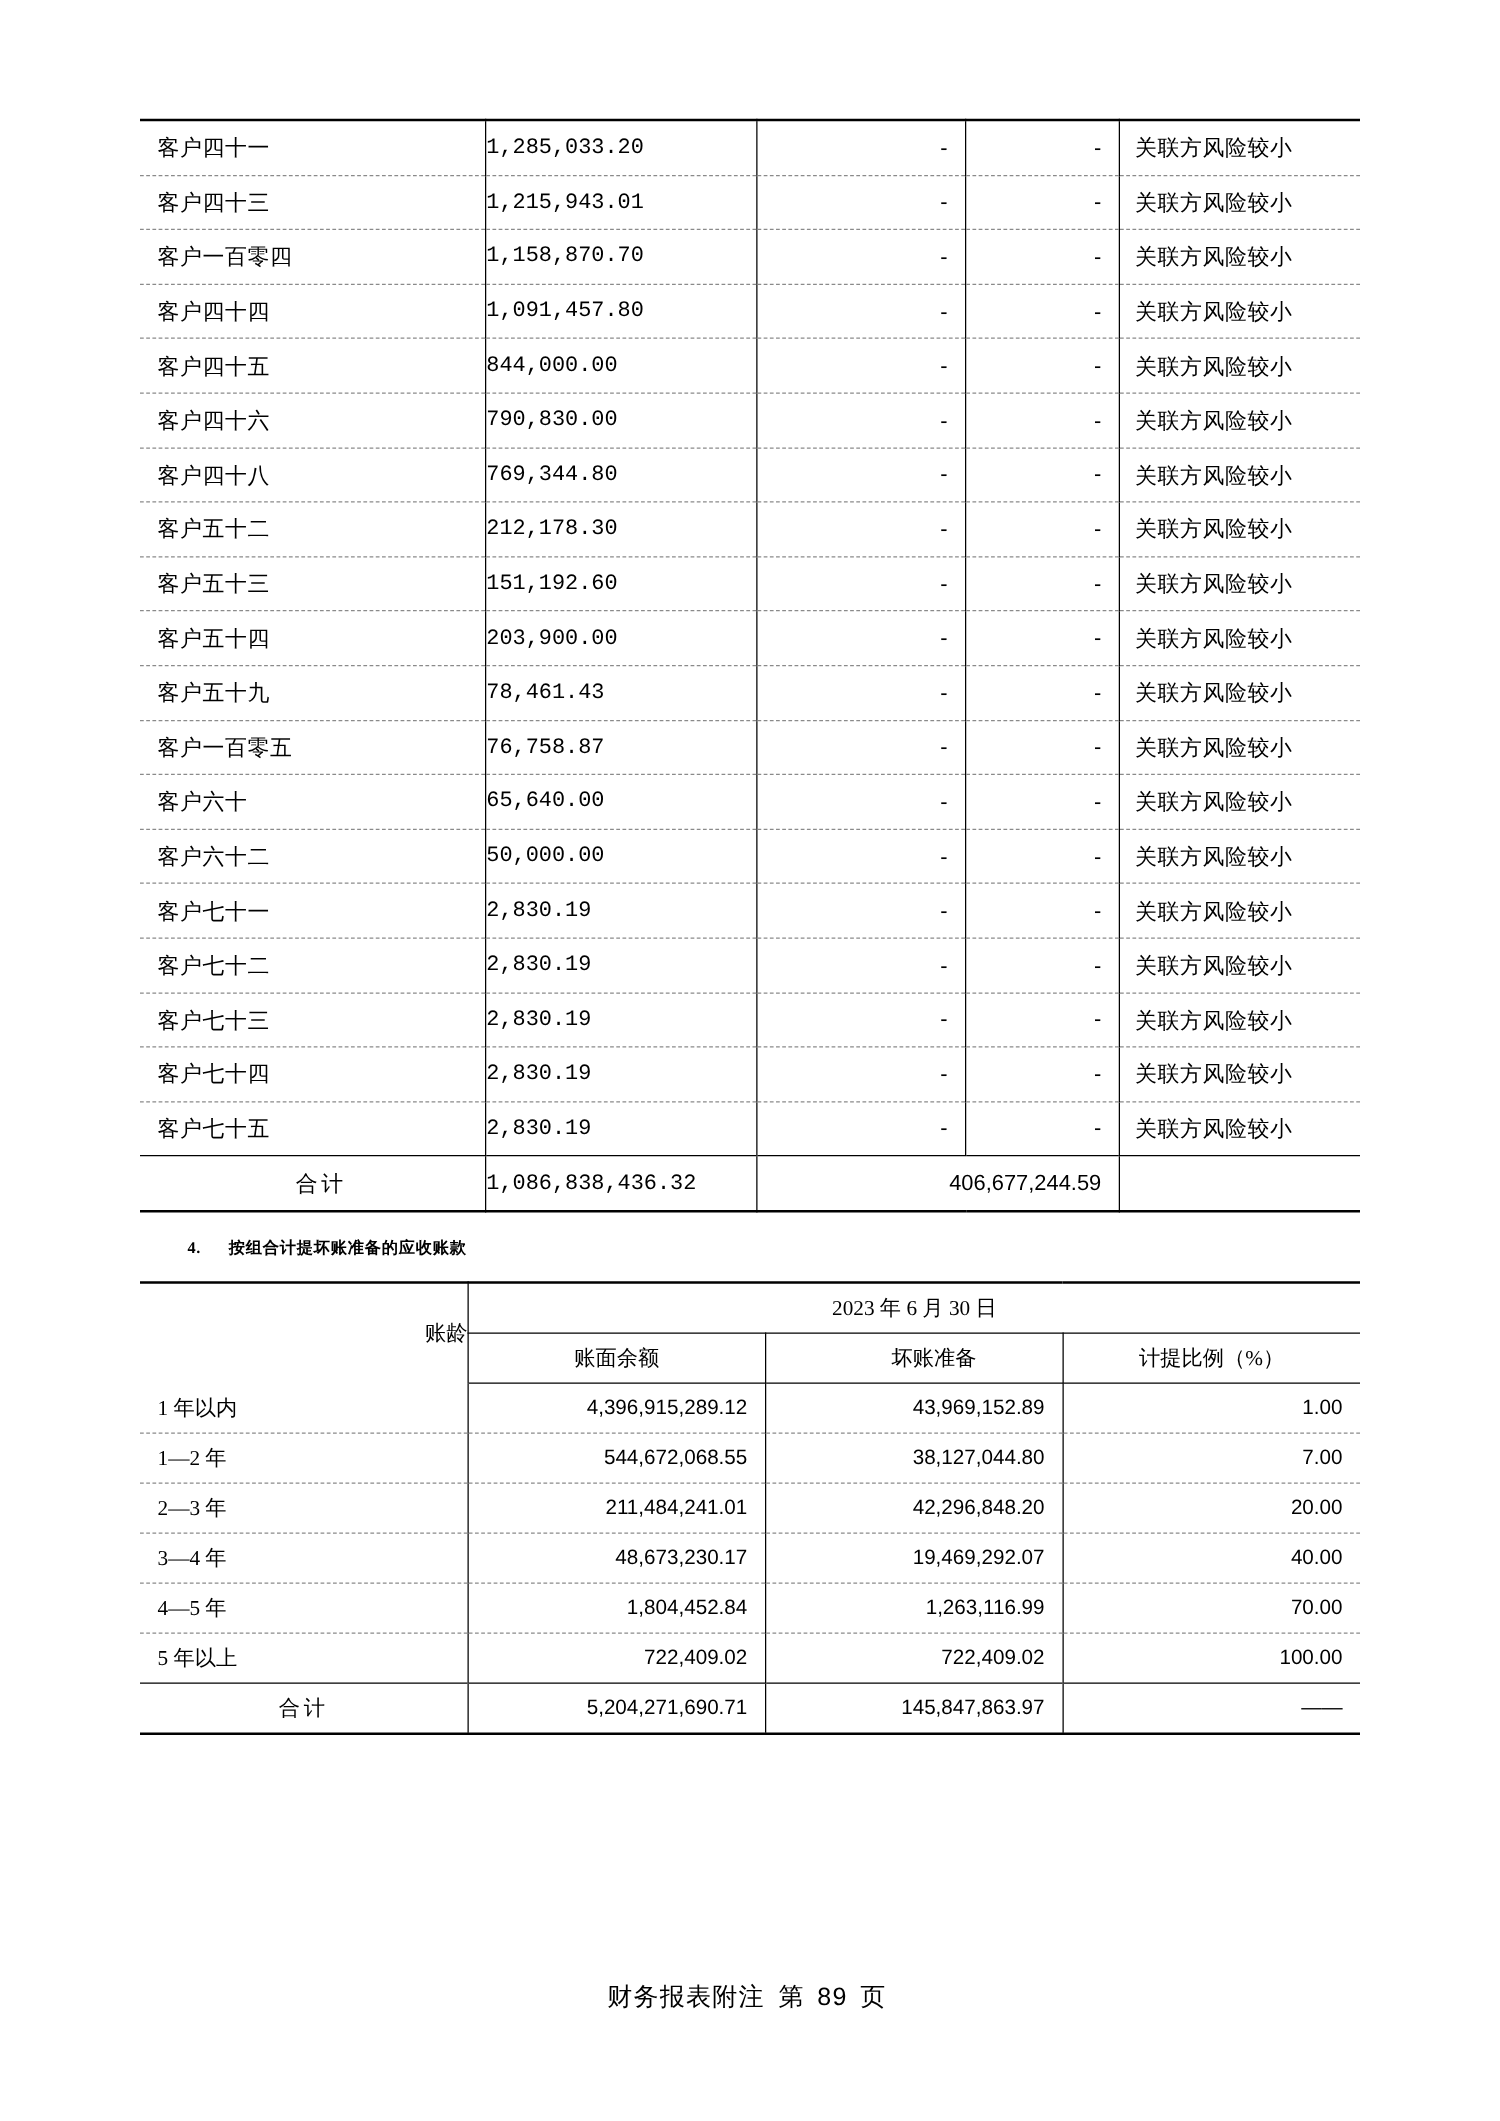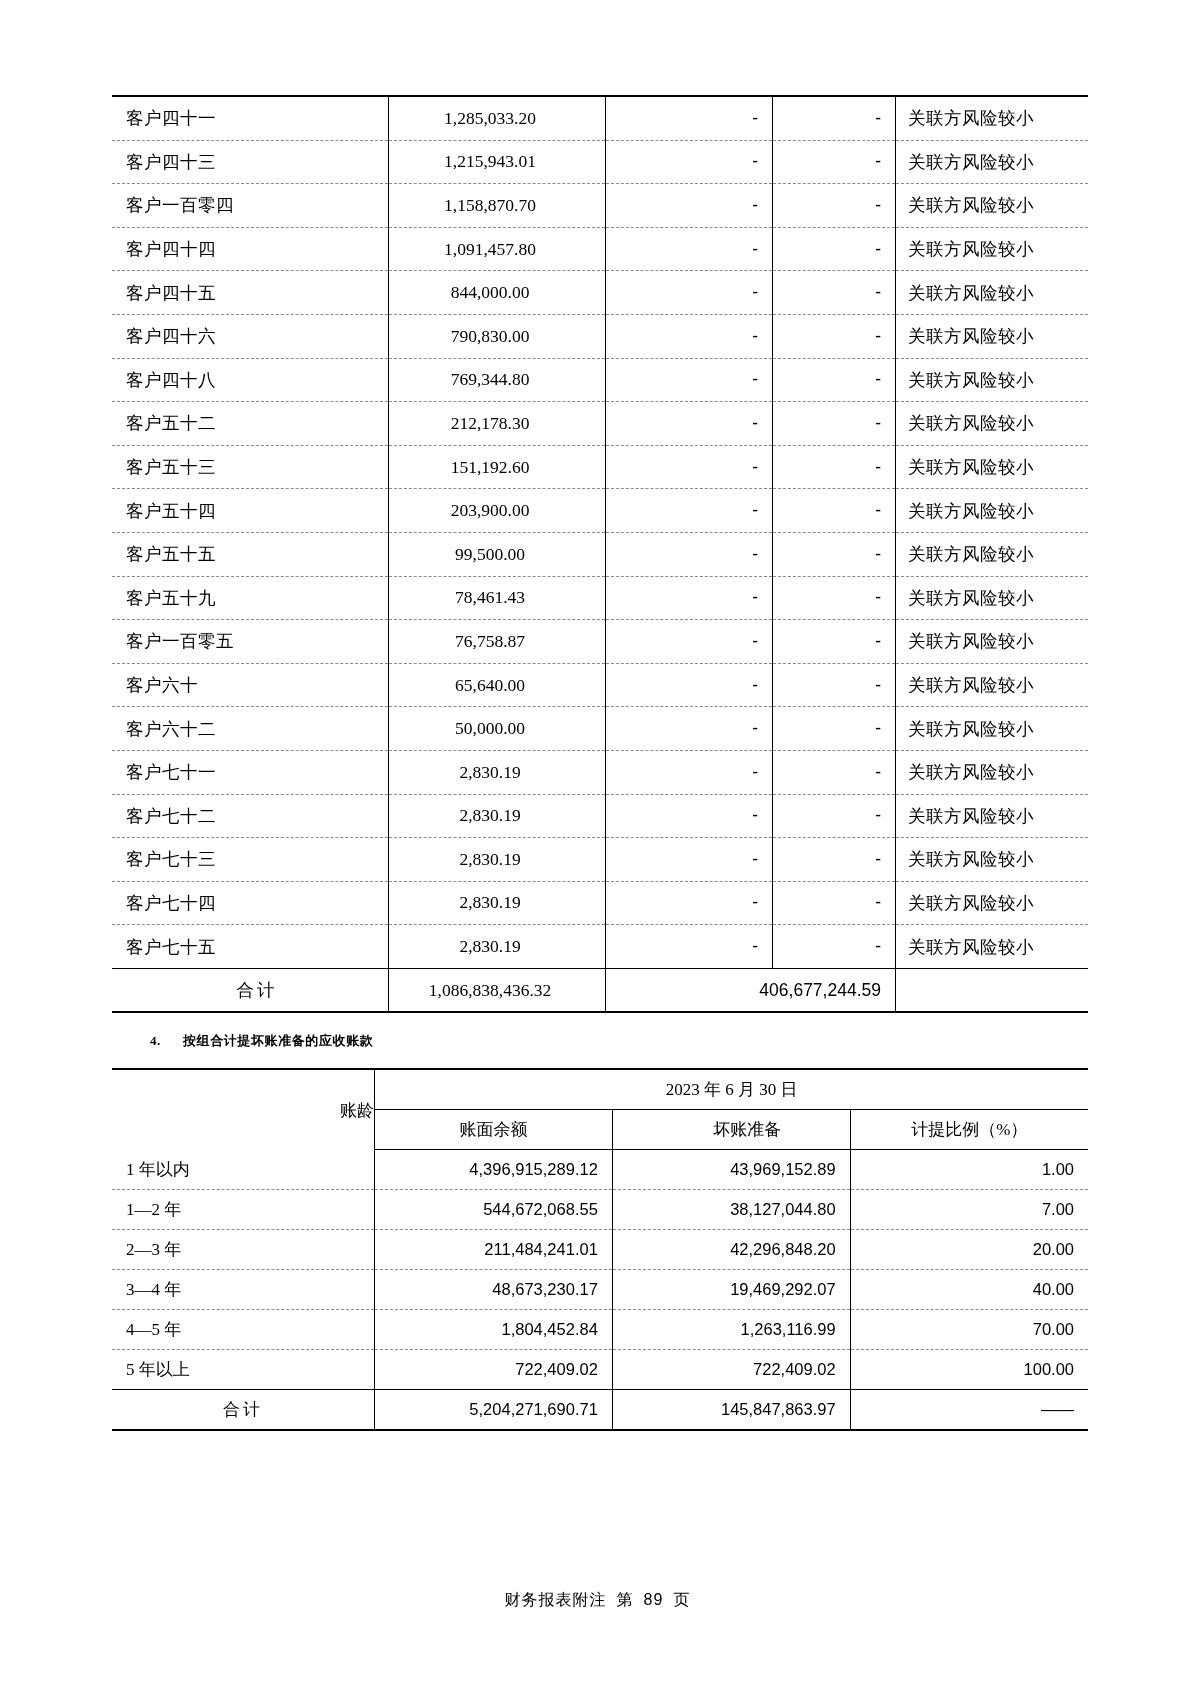--- a/index.html
+++ b/index.html
@@ -53,23 +53,23 @@
     border-bottom: none;
   }
   .c-name {
     width: 262px;
     padding-left: 14px !important;
     letter-spacing: 0.5px;
     border-right: 1px solid #000 !important;
   }
   .c-amt {
     width: 202px;
-    text-align: center;
+    text-align: left;
     padding-right: 14px !important;
-    font-family: Liberation Serif, serif;
+    font-family: Liberation Mono, monospace;
     font-size: 16.5px;
     border-right: 1px solid #000 !important;
   }
   .c-amt2 {
     width: 152px;
     text-align: right;
     padding-right: 14px !important;
     font-family: "Liberation Sans", sans-serif;
     font-size: 16.5px;
     border-right: 1px solid #000 !important;
@@ -148,21 +148,21 @@
   }
   .t2 tr:last-child td { border-bottom: none; }
 
   
   .footer {
     position: absolute;
     left: 0;
     right: 0;
     bottom: 86px;
     text-align: center;
-    font-size: 16px;
+    font-size: 20px;
     letter-spacing: 1px;
   }
   .footer .pg {
     font-family: "Liberation Sans", sans-serif;
     margin: 0 5px;
   }
 </style>
 </head>
 <body>
 
@@ -229,27 +229,20 @@
       <tr>
         <td class="c-name">客户五十三</td>
         <td class="c-amt">151,192.60</td>
         <td class="c-amt2">-</td>
         <td class="c-amt3">-</td>
         <td class="c-note">关联方风险较小</td>
       </tr>
       <tr>
         <td class="c-name">客户五十四</td>
         <td class="c-amt">203,900.00</td>
-        <td class="c-amt2">-</td>
-        <td class="c-amt3">-</td>
-        <td class="c-note">关联方风险较小</td>
-      </tr>
-      <tr>
-        <td class="c-name">客户五十五</td>
-        <td class="c-amt">99,500.00</td>
         <td class="c-amt2">-</td>
         <td class="c-amt3">-</td>
         <td class="c-note">关联方风险较小</td>
       </tr>
       <tr>
         <td class="c-name">客户五十九</td>
         <td class="c-amt">78,461.43</td>
         <td class="c-amt2">-</td>
         <td class="c-amt3">-</td>
         <td class="c-note">关联方风险较小</td>

